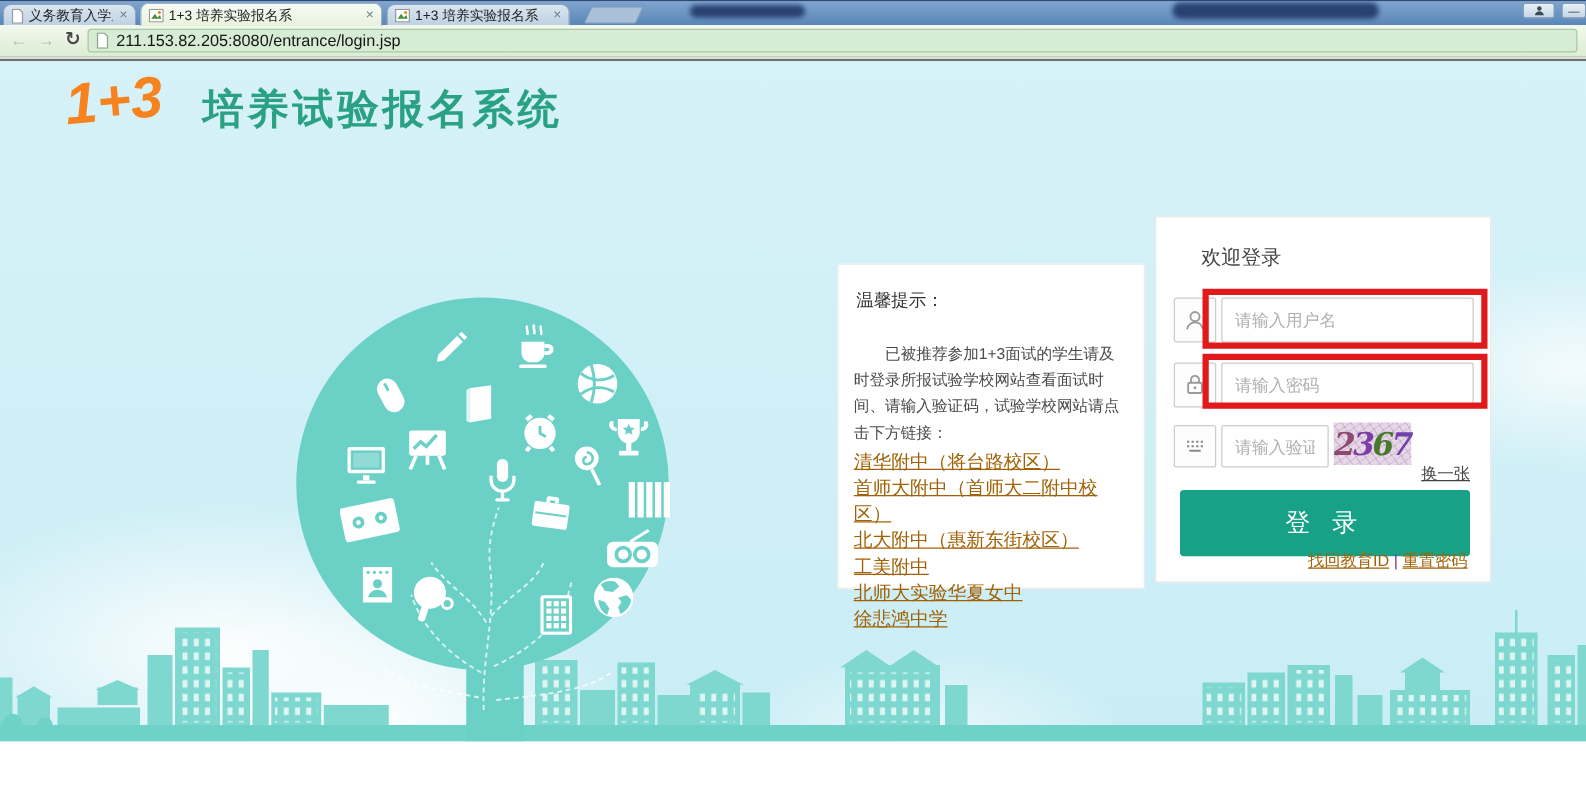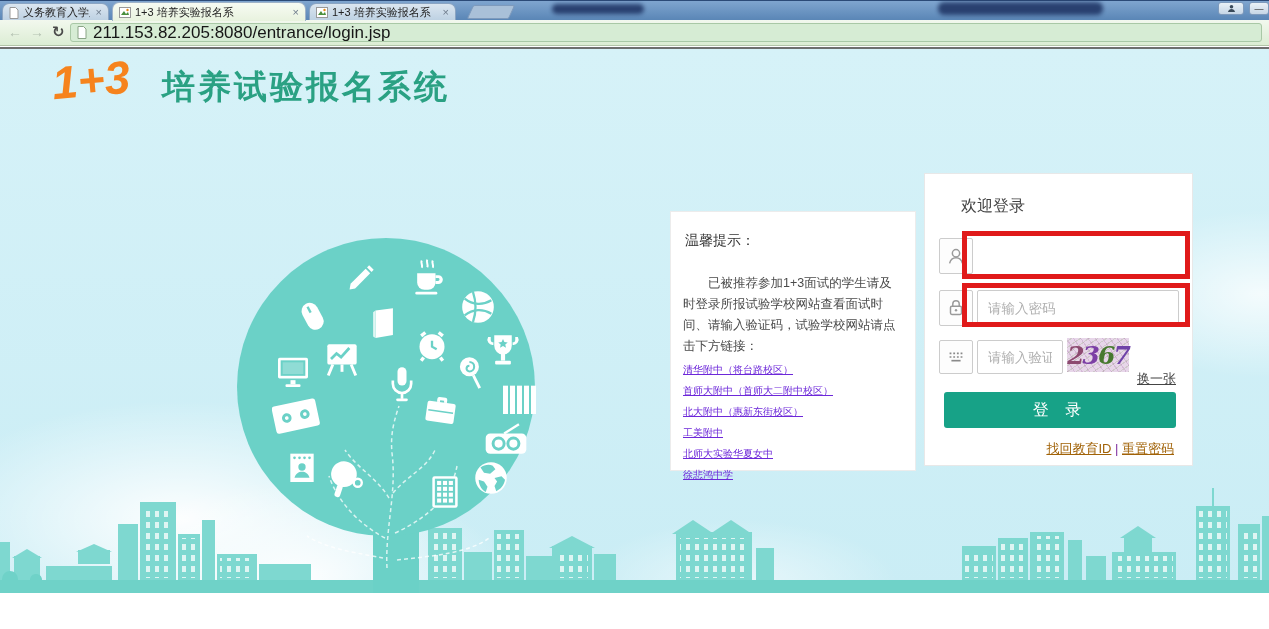--- a/index.html
+++ b/index.html
@@ -21,56 +21,56 @@
   .smudge{position:absolute;background:#1d3262;filter:blur(2px);border-radius:6px;opacity:.85;}
   .winbtn{position:absolute;top:1px;height:13px;background:linear-gradient(#eaf1f7,#c6d6e6);
     border:1px solid #7e9abc;border-radius:3px;display:flex;align-items:center;justify-content:center;
     font-size:9px;color:#333;box-sizing:border-box;}
   .toolbar{position:absolute;left:0;top:20px;width:1269px;height:26px;
     background:linear-gradient(#f2f8ee,#dcedd4);border-bottom:1px solid #b2c4a8;box-sizing:border-box;}
   .navbtn{position:absolute;top:2px;font-size:14px;font-weight:bold;line-height:20px;}
   .urlbar{position:absolute;left:70px;top:3px;width:1192px;height:19px;background:#d6ecd4;
     border:1px solid #a9c8a6;border-radius:3px;display:flex;align-items:center;gap:6px;
     padding:0 6px;box-sizing:border-box;}
-  .urltext{font-size:17px;color:#161616;}
+  .urltext{font-size:13px;color:#161616;}
   .chromeline{position:absolute;left:0;top:47px;width:1269px;height:2px;background:#6f6f6f;}
   
   .sky{position:absolute;left:0;top:49px;width:1269px;height:544px;overflow:hidden;
     background:linear-gradient(180deg,#d6f2f8,#caedf5);}
   .cloud{position:absolute;background:radial-gradient(ellipse at center,rgba(255,255,255,.95),rgba(255,255,255,0) 70%);}
   .logo-mark{position:absolute;left:52px;top:4px;font-size:46px;font-weight:bold;font-style:italic;
     color:#f6831d;transform:rotate(-5deg);}
   .logo-title{position:absolute;left:162px;top:16px;font-size:33px;font-weight:bold;color:#2aa183;letter-spacing:3px;text-align:right;}
   .tree-circle{position:absolute;left:237px;top:189px;width:298px;height:298px;border-radius:50%;background:#6bd1c7;}
   .trunk{position:absolute;left:373px;top:440px;width:46px;height:105px;background:#6bd1c7;}
   .branches{position:absolute;left:237px;top:189px;}
   .ticon{position:absolute;}
   
   .tips{position:absolute;left:670px;top:162px;width:246px;height:260px;background:#fff;
     border:1px solid #ececec;box-sizing:border-box;padding:14px 12px;}
   .tips-title{font-size:14px;color:#333;margin:6px 0 23px 2px;}
   .tips-body{font-size:12.5px;color:#4a4a4a;line-height:21px;text-indent:2em;margin:0 0 2px 0;}
-  .tips-link{display:block;color:#6d28d9;font-size:10px;line-height:21px;}
+  .tips-link{display:block;color:#a16207;font-size:15px;line-height:21px;}
   
   .login{position:absolute;left:924px;top:124px;width:269px;height:293px;background:#fff;
     border:1px solid #e8e8e8;box-sizing:border-box;}
   .login-title{position:absolute;left:36px;top:22px;font-size:16px;color:#444;}
   .iconcell{position:absolute;width:34px;height:36px;border:1px solid #ccc;border-radius:2px;
     background:#fdfdfd;display:flex;align-items:center;justify-content:center;box-sizing:border-box;}
   .tfield{position:absolute;border:1px solid #ccc;border-radius:2px;font-size:13.5px;color:#333;
     padding:0 10px;box-sizing:border-box;outline:none;background:#fff;font-family:inherit;}
   .tfield::placeholder{color:#b0b0b0;}
   .captcha{position:absolute;left:142px;top:164px;width:62px;height:34px;display:flex;align-items:center;
     justify-content:center;font-family:"DejaVu Serif","Liberation Serif",serif;font-weight:bold;font-style:italic;
     font-size:25px;letter-spacing:-2px;
     background:repeating-linear-gradient(55deg,rgba(160,100,160,.25) 0 1px,transparent 1px 6px),
                repeating-linear-gradient(-35deg,rgba(120,150,90,.22) 0 1px,transparent 1px 5px),#e7d6e9;}
   .refresh-link{position:absolute;left:212px;top:172px;font-size:13px;color:#444;text-decoration:underline;margin-top:24px;}
-  .loginbtn{position:absolute;left:19px;top:218px;width:232px;height:36px;background:#17a287;border:none;
-    border-radius:3px;color:#fff;font-size:16px;letter-spacing:6px;cursor:pointer;font-family:inherit;}
+  .loginbtn{position:absolute;left:19px;top:218px;width:232px;height:53px;background:#17a287;border:none;
+    border-radius:3px;color:#fff;font-size:20px;letter-spacing:6px;cursor:pointer;font-family:inherit;}
   .panel-links{position:absolute;right:18px;top:266px;font-size:13px;color:#7e2f9f;}
   .panel-links a{color:#a16207;text-decoration:underline;}
   
   .redbox{position:absolute;border:5px solid #e01a1a;box-sizing:border-box;z-index:10;pointer-events:none;}
 </style>
 </head>
 <body>
 
 <div class="tabstrip">
   <div class="tab tab-inactive" style="left:2px;width:107px;">
@@ -386,20 +386,21 @@
 
   <div class="login">
     <div class="login-title">欢迎登录</div>
 
     <div class="iconcell" style="left:14px;top:64px;">
       <svg width="22" height="22" viewBox="0 0 24 24">
           <circle cx="12" cy="9" r="4" fill="none" stroke="#9a9a9a" stroke-width="1.6"></circle>
           <path d="M5 20c1-4 4-6 7-6s6 2 7 6" fill="none" stroke="#9a9a9a" stroke-width="1.6"></path>
         </svg>
     </div>
+    <input class="tfield" style="left: 52px; top: 64px; width: 202px; height: 36px;" type="text" placeholder="请输入用户名">
 
     <div class="iconcell" style="left:14px;top:116px;">
       <svg width="22" height="22" viewBox="0 0 24 24">
           <rect x="6" y="10" width="12" height="9" rx="1.5" fill="none" stroke="#9a9a9a" stroke-width="1.6"></rect>
           <path d="M8.5 10V7.5a3.5 3.5 0 0 1 7 0V10" fill="none" stroke="#9a9a9a" stroke-width="1.6"></path>
           <circle cx="12" cy="14.5" r="1.3" fill="#9a9a9a"></circle>
         </svg>
     </div>
     <input class="tfield" style="left: 52px; top: 116px; width: 202px; height: 36px;" type="password" placeholder="请输入密码">
 

